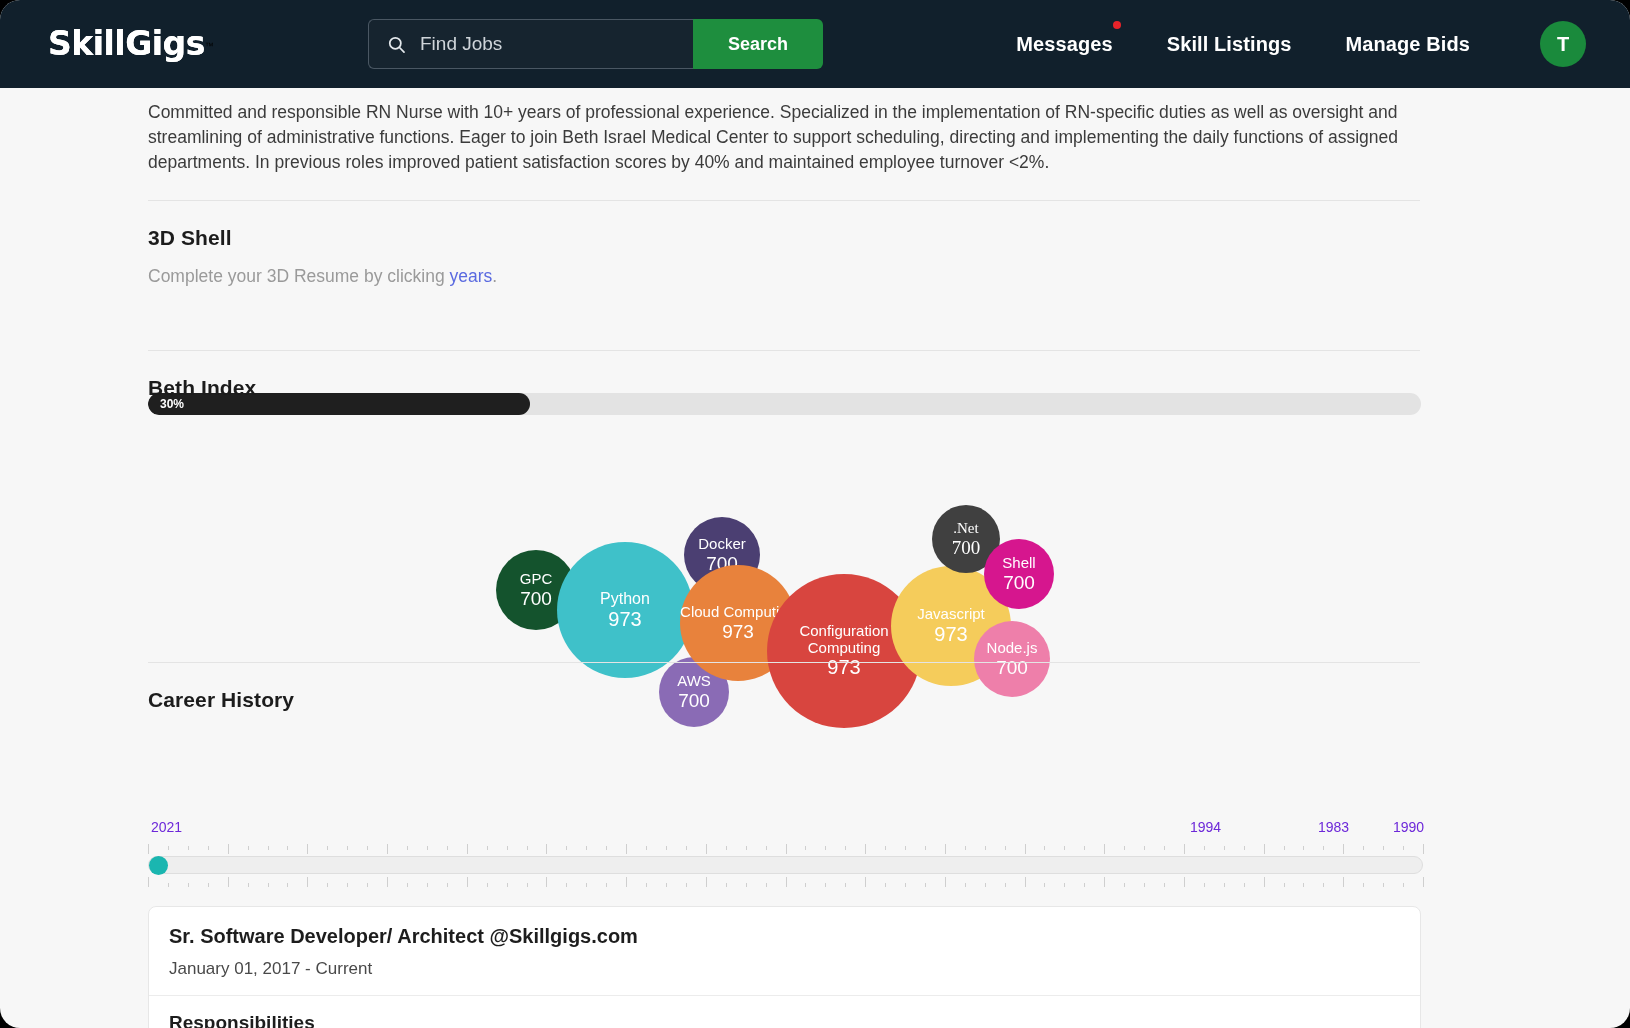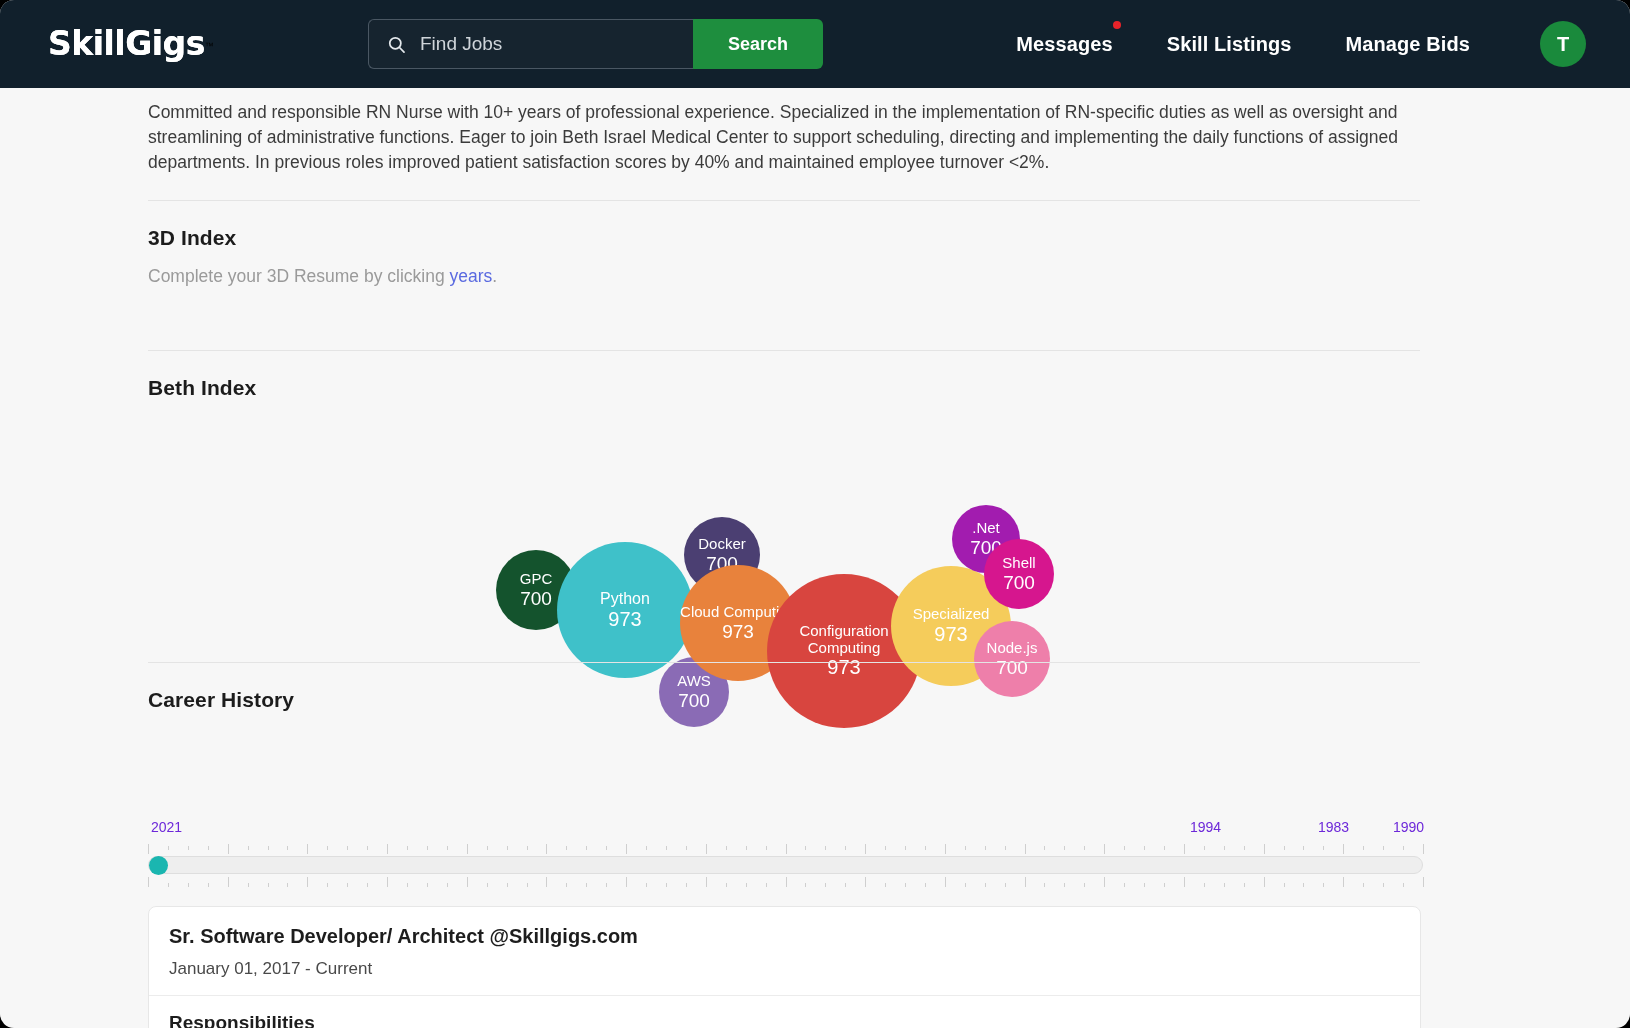--- a/index.html
+++ b/index.html
@@ -15,21 +15,21 @@
     font-family: "Liberation Sans", sans-serif;
   }
 
   
   #app {
     position: absolute;
     left: 0; top: 0;
     width: 1630px;
     height: 1028px;
     background: #f7f7f7;
-    border-radius: 14px;
+    border-radius: 20px;
     overflow: hidden;
   }
 
   
   #topnav {
     position: absolute;
     left: 0; top: 0;
     width: 1630px;
     height: 88px;
     background: #11202c;
@@ -383,24 +383,29 @@
 
     <div id="avatar">T</div>
   </div>
 
   <div id="content">
 
     <div class="inner" id="summary">Committed and responsible RN Nurse with 10+ years of professional experience. Specialized in the implementation of RN-specific duties as well as oversight and streamlining of administrative functions. Eager to join Beth Israel Medical Center to support scheduling, directing and implementing the daily functions of assigned departments. In previous roles improved patient satisfaction scores by 40% and maintained employee turnover &lt;2%.</div>
 
     <div class="divider" style="top:112px"></div>
 
-    <div class="inner section-title" style="top:138px">3D Index</div>
+    <div class="inner section-title" style="top:138px">3D Shell</div>
 
     <div class="inner" id="resume-sub" style="top:178px"><span>Complete your 3D Resume by clicking </span><a id="resume-link" href="#">years</a><span>.</span></div>
 
+    <div id="progress-track">
+      <div id="progress-fill" style="width: 30%;">
+        <span>30%</span>
+      </div>
+    </div>
 
     <div class="divider" style="top:262px"></div>
 
     <div class="inner section-title" style="top:288px">Beth Index</div>
 
     <div id="bubbles">
         <div class="bubble" style="left: 348px; top: 142px; width: 80px; height: 80px; background: #14532d;">
           <span class="b-name" style="font-size: 15px;">GPC</span>
           <span class="b-val" style="font-size: 19px;">700</span>
         </div>
@@ -418,24 +423,24 @@
         </div>
         <div class="bubble" style="left: 532px; top: 157px; width: 116px; height: 116px; background: rgb(232, 130, 60);">
           <span class="b-name" style="font-size: 15px; white-space: normal; line-height: 1.1;">Cloud Computing</span>
           <span class="b-val" style="font-size: 19px;">973</span>
         </div>
         <div class="bubble" style="left: 619px; top: 166px; width: 154px; height: 154px; background: rgb(216, 69, 63);">
           <span class="b-name" style="font-size: 15px; white-space: normal; line-height: 1.1;">Configuration Computing</span>
           <span class="b-val" style="font-size: 20px;">973</span>
         </div>
         <div class="bubble" style="left: 743px; top: 158px; width: 120px; height: 120px; background: rgb(245, 204, 91);">
-          <span class="b-name" style="font-size: 15px;">Specialized</span>
+          <span class="b-name" style="font-size: 15px;">Javascript</span>
           <span class="b-val" style="font-size: 20px;">973</span>
         </div>
-        <div class="bubble" style="left: 804px; top: 97px; width: 68px; height: 68px; background: #a21caf;">
+        <div class="bubble" style="left: 784px; top: 97px; width: 68px; height: 68px; background: #404040; font-family: Liberation Serif, serif;">
           <span class="b-name" style="font-size: 15px;">.Net</span>
           <span class="b-val" style="font-size: 19px;">700</span>
         </div>
         <div class="bubble" style="left: 836px; top: 131px; width: 70px; height: 70px; background: rgb(214, 22, 142);">
           <span class="b-name" style="font-size: 15px;">Shell</span>
           <span class="b-val" style="font-size: 19px;">700</span>
         </div>
         <div class="bubble" style="left: 826px; top: 213px; width: 76px; height: 76px; background: rgb(238, 127, 170);">
           <span class="b-name" style="font-size: 15px;">Node.js</span>
           <span class="b-val" style="font-size: 19px;">700</span>

